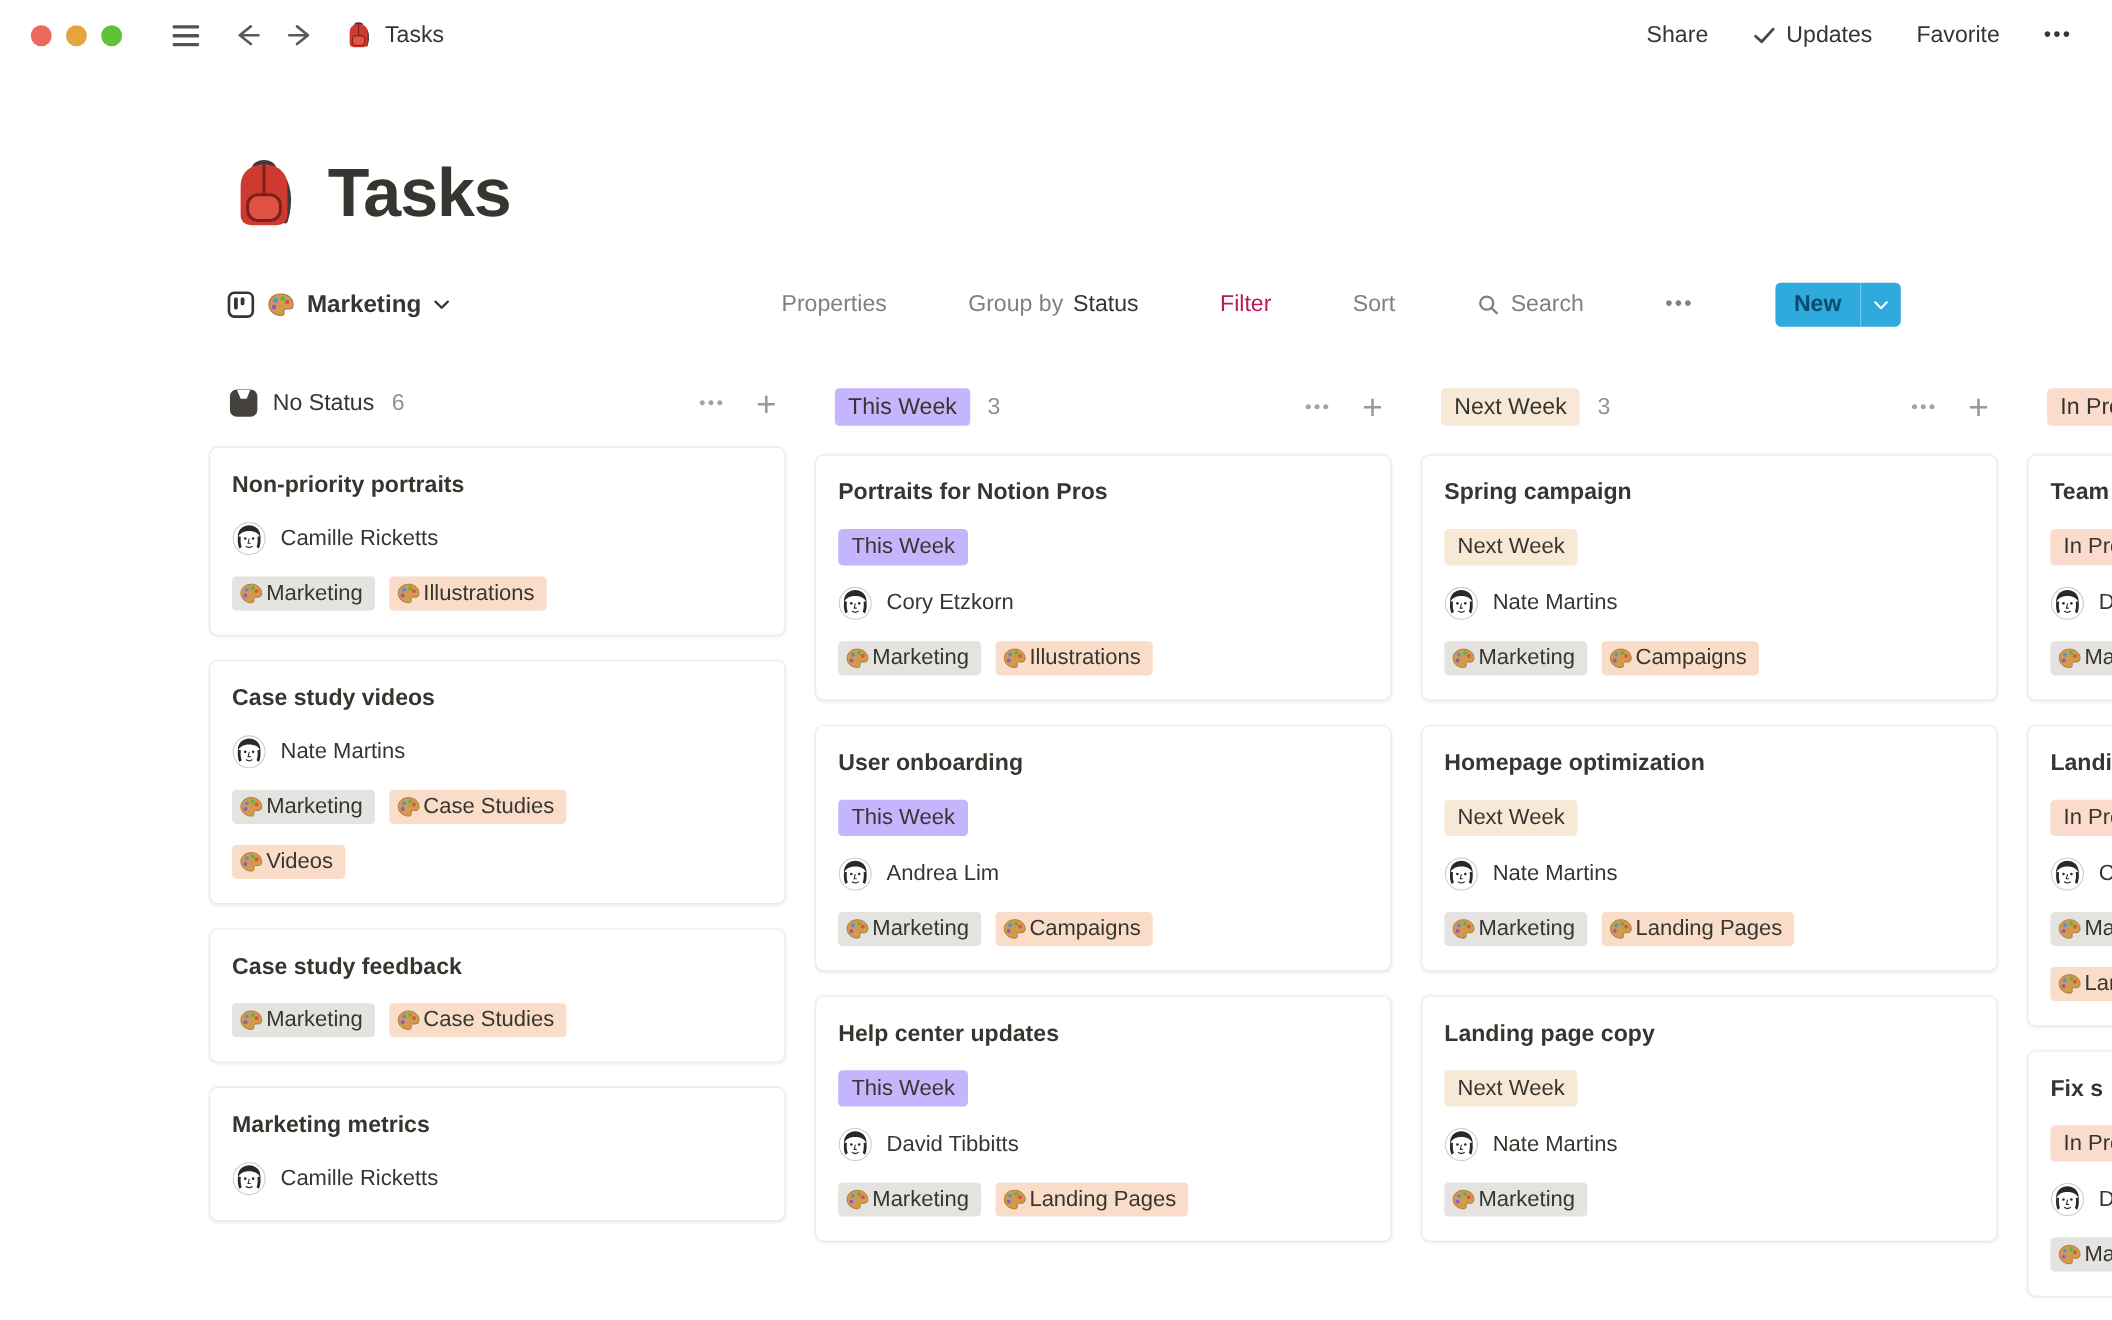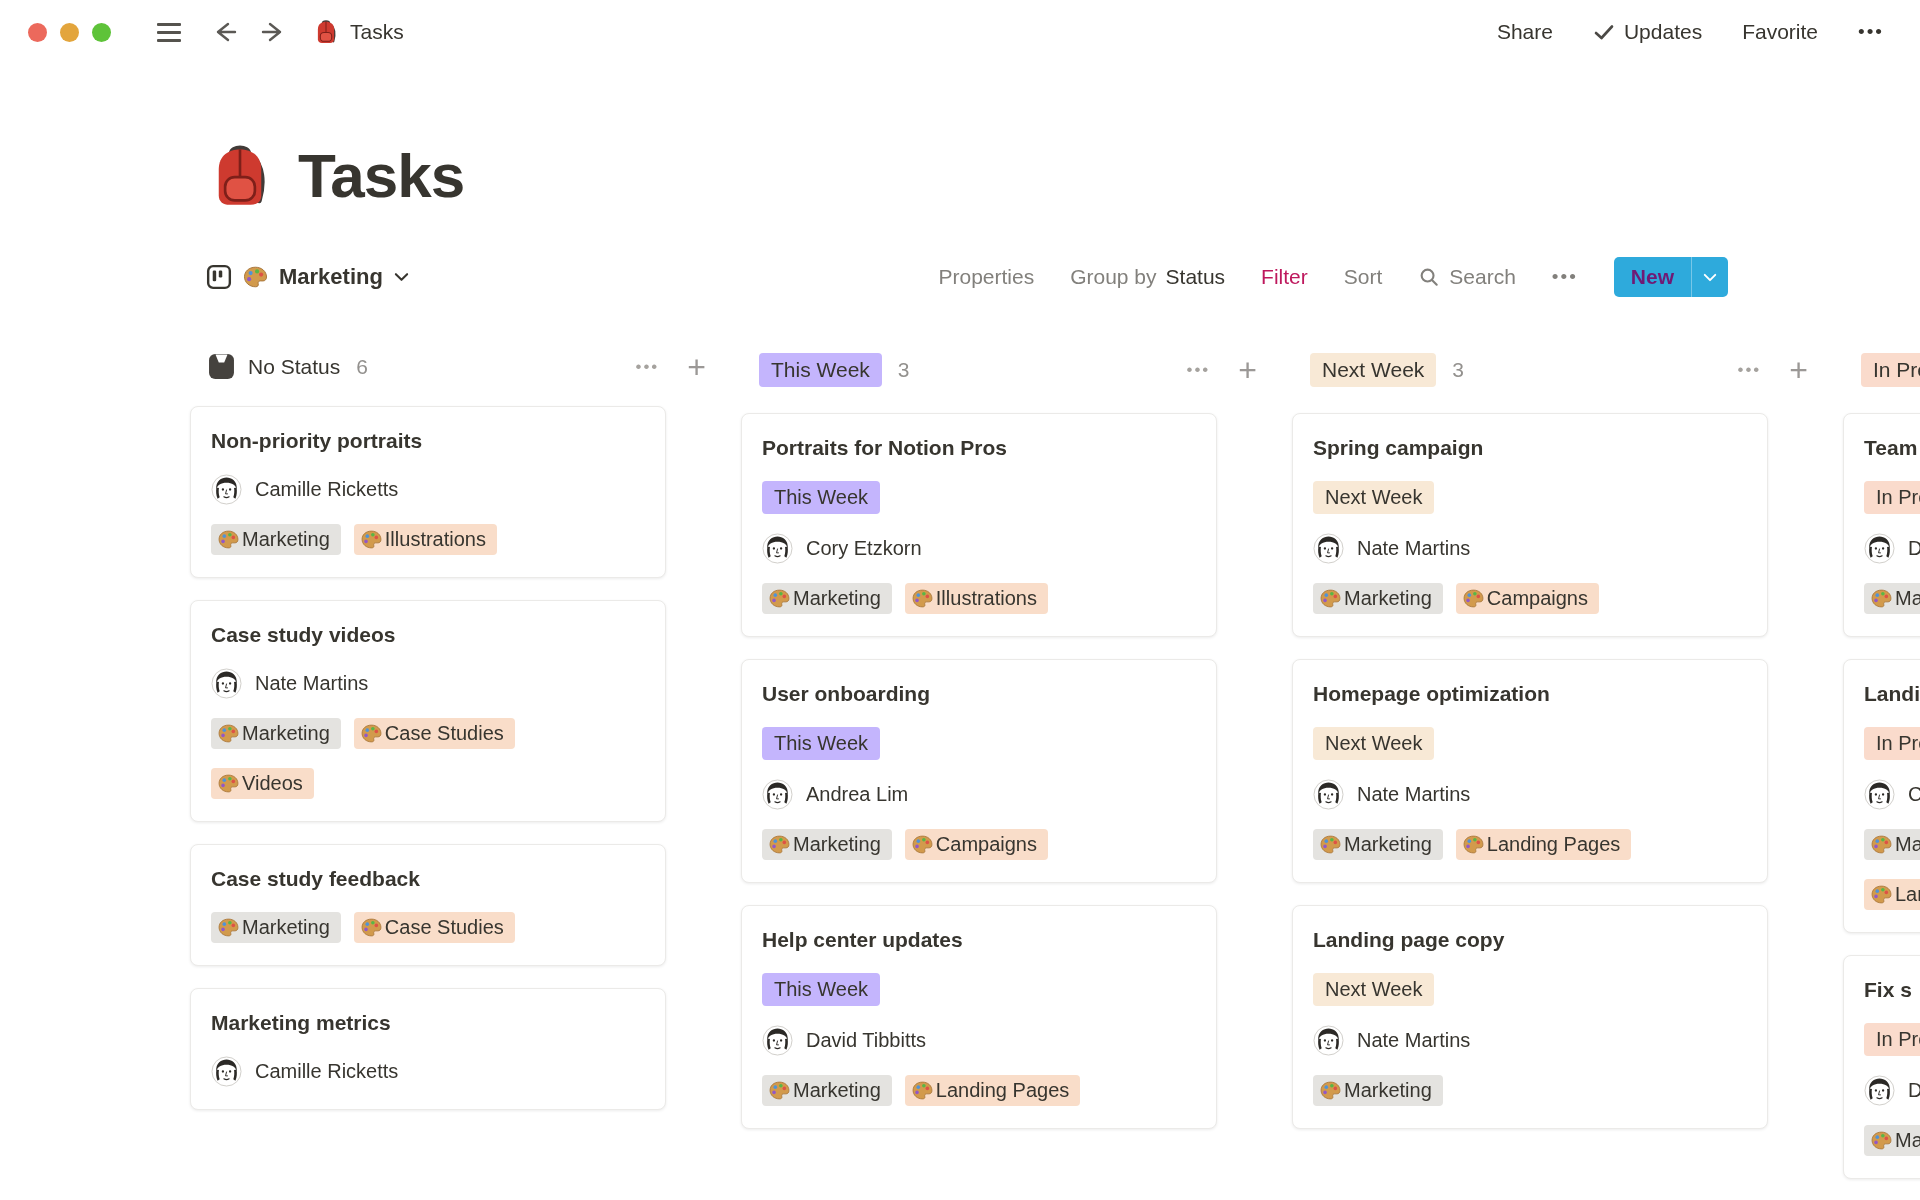--- a/index.html
+++ b/index.html
@@ -26,42 +26,42 @@
   .title-block { padding:76px 0 0 206px; display:flex; align-items:center; gap:24px; }
   .title-block svg { width:68px; height:68px; }
   h1 { font-size:62px; font-weight:700; letter-spacing:-1px; color:#37352F; }
 
   
   .viewbar { margin:46px 0 0 206px; width:1522px; display:flex; align-items:center; }
   .view-switcher { display:flex; align-items:center; gap:11px; font-size:22px; font-weight:700; cursor:pointer; }
   .view-switcher .board-ic { width:26px; height:26px; }
   .view-switcher .pal { width:25px; height:22px; }
   .view-menu { margin-left:auto; display:flex; align-items:center; gap:36px; font-size:21px; color:#82807C; }
-  .view-menu > * { cursor:pointer; }
+  .view-menu > * { cursor:pointer;margin-left:38px; }
   .group-by { display:flex; gap:9px; }
   .group-value { color:#37352F; }
   .filter-btn { color:#be185d; }
   .search-btn { display:flex; align-items:center; gap:8px; }
-  .new-btn { display:flex; background:#2EAADC; color:#701a75; border-radius:5px; overflow:hidden; font-weight:600; }
+  .new-btn { display:flex; background:#2EAADC; color:#0c4a6e; border-radius:5px; overflow:hidden; font-weight:600; }
   .new-main { padding:8px 17px; }
   .new-chevron { padding:8px 11px; border-left:1px solid rgba(255,255,255,.35); display:flex; align-items:center; }
 
   
   .board { margin-top:56px; padding-left:190px; display:flex; gap:27px; width:max-content; align-items:flex-start; }
   .column { width:524px; flex-shrink:0; }
   .col-header { display:flex; align-items:center; gap:16px; padding:0 8px 0 18px; margin-bottom:26px; font-size:21px; }
   .col-label-plain { display:flex; align-items:center; gap:13px; }
   .col-label-plain svg { width:27px; height:27px; }
   .col-badge { padding:5px 12px; border-radius:4px; }
   .col-count { color:#93918E; }
   .col-controls { margin-left:auto; display:flex; align-items:center; gap:28px; }
   .col-dots { letter-spacing:2px; font-size:17px; color:#A5A29E; cursor:pointer; }
   .col-plus { font-size:32px; font-weight:300; color:#9B9896; line-height:20px; cursor:pointer; }
 
-  .card { width:476px; background:#fff; border:1px solid #EBEAE8; border-radius:8px;
+  .card { width:524px; background:#fff; border:1px solid #EBEAE8; border-radius:8px;
     box-shadow:0 1px 3px rgba(15,15,15,.08); padding:20px 20px 22px; margin-bottom:22px;
     display:flex; flex-direction:column; gap:19px; cursor:pointer; }
   .card-title { font-size:21px; font-weight:600; line-height:28px; }
   .status-chip { align-self:flex-start; font-size:20px; padding:5px 12px; border-radius:4px; }
   .assignee { display:flex; align-items:center; gap:13px; font-size:20px;text-align:right; }
   .assignee svg { width:31px; height:31px; }
   .tag-row { display:flex; gap:13px; }
   .chip { display:flex; align-items:center; gap:3px; font-size:20px; padding:4px 11px 4px 7px; border-radius:4px; }
   .chip svg { width:21px; height:19px; }
 

